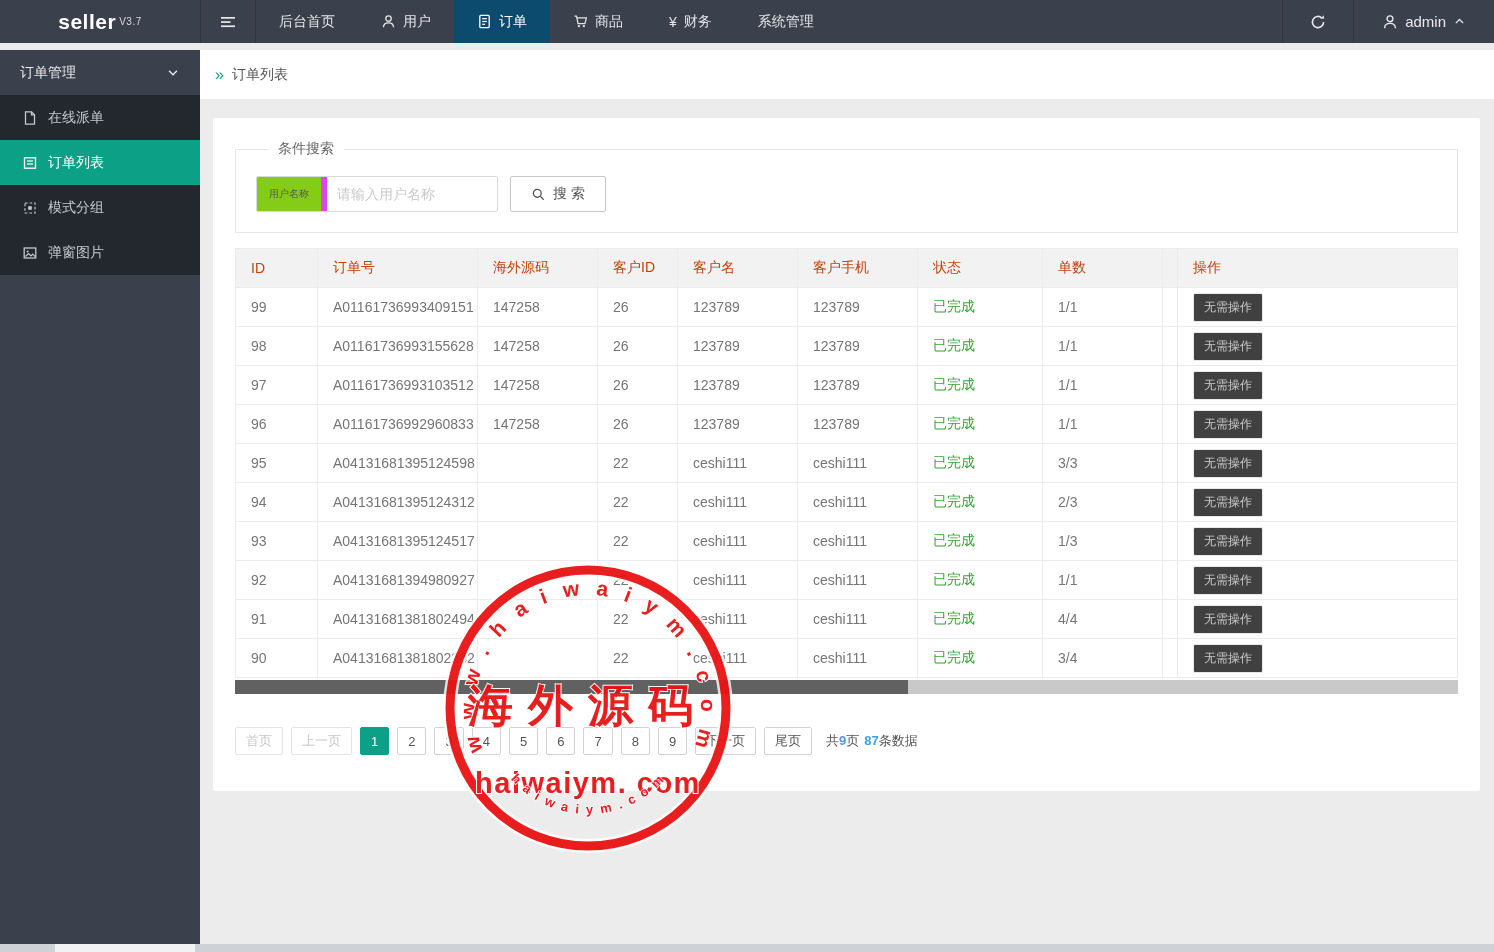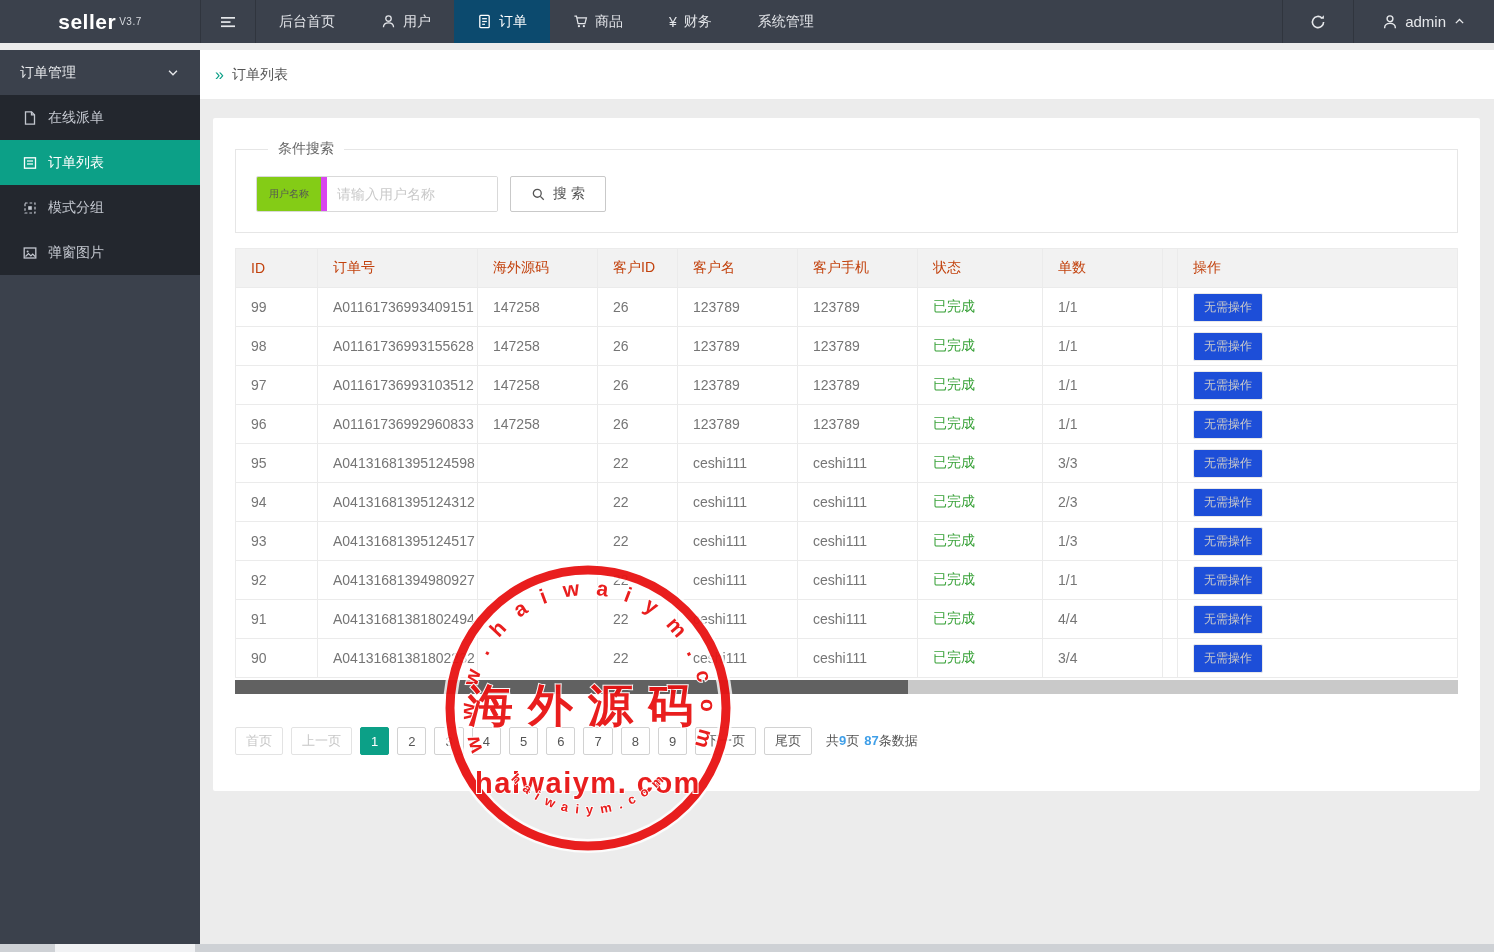--- a/index.html
+++ b/index.html
@@ -64,21 +64,21 @@
   .search-btn .ic { width:15px; height:15px; }
 
   
   table { width:100%; border-collapse:collapse; table-layout:fixed; margin-top:15px; }
   th,td { border:1px solid #ebebeb; height:39px; padding:0 15px; text-align:left;
     font-size:14px; overflow:hidden; white-space:nowrap; }
   th { background:#f2f2f2; color:#c2410c; font-weight:normal; }
   td { color:#757575; }
   td.status { color:#3aa23a; }
   td.op { border-left:1px solid #e4e4e4; }
-  .btn-disabled { border:1px solid #e9e9e9; background:#1d4ed8; color:#cacaca; font-size:12px;
+  .btn-disabled { border:1px solid #e9e9e9; background:#404040; color:#cacaca; font-size:12px;
     padding:5px 10px; border-radius:2px; font-family:inherit; }
 
   .hscroll { margin-top:2px; height:14px; background:#c9c9c9; position:relative; }
   .hscroll-thumb { position:absolute; left:0; top:0; bottom:0; width:55%; background:#616161; }
 
   
   #pager { margin-top:33px; display:flex; align-items:center; }
   .pg-btn { min-width:28px; height:28px; display:inline-flex; align-items:center; justify-content:center;
     padding:0 10px; margin-right:8px; background:#fff; border:1px solid #d2d2d2; border-radius:2px;
     font-size:13px; color:#555; cursor:pointer; text-decoration:none; }

